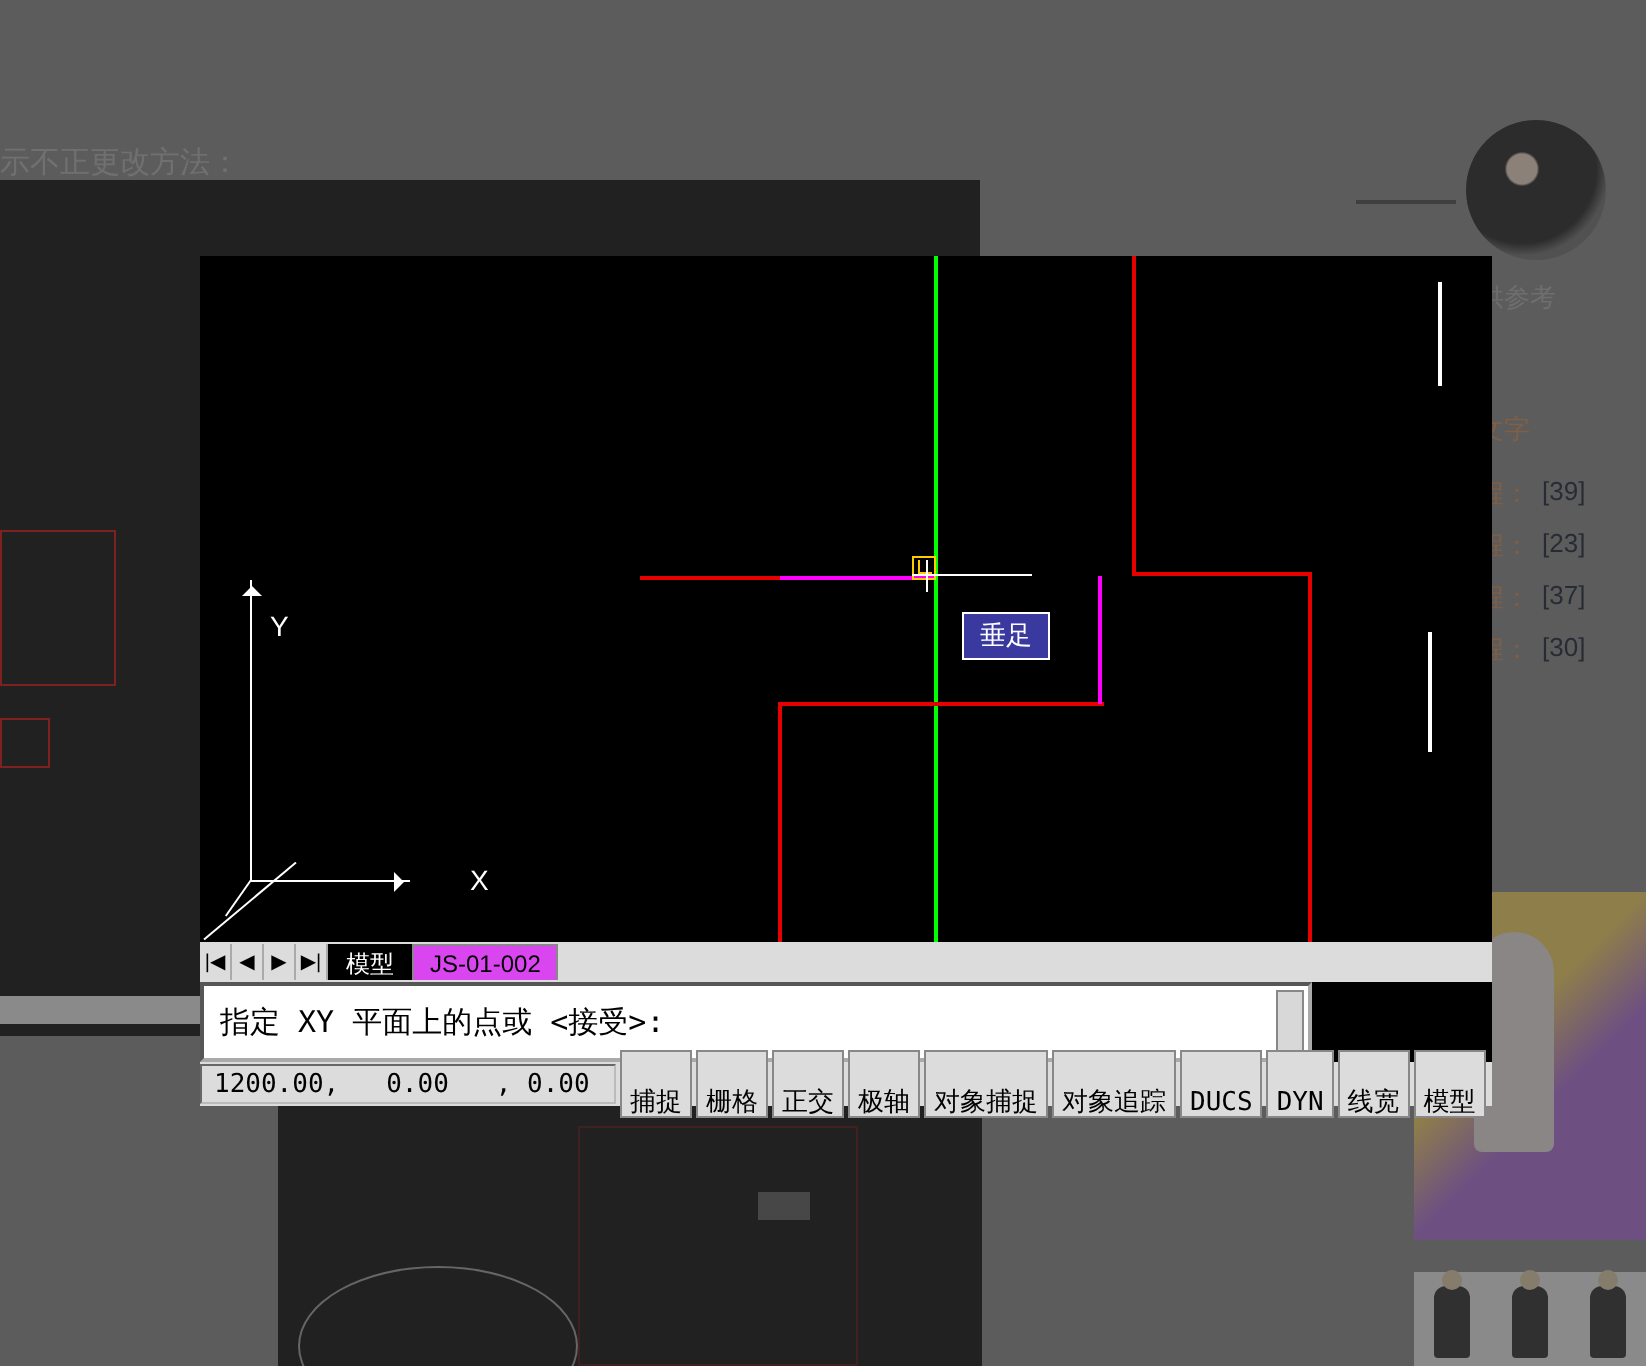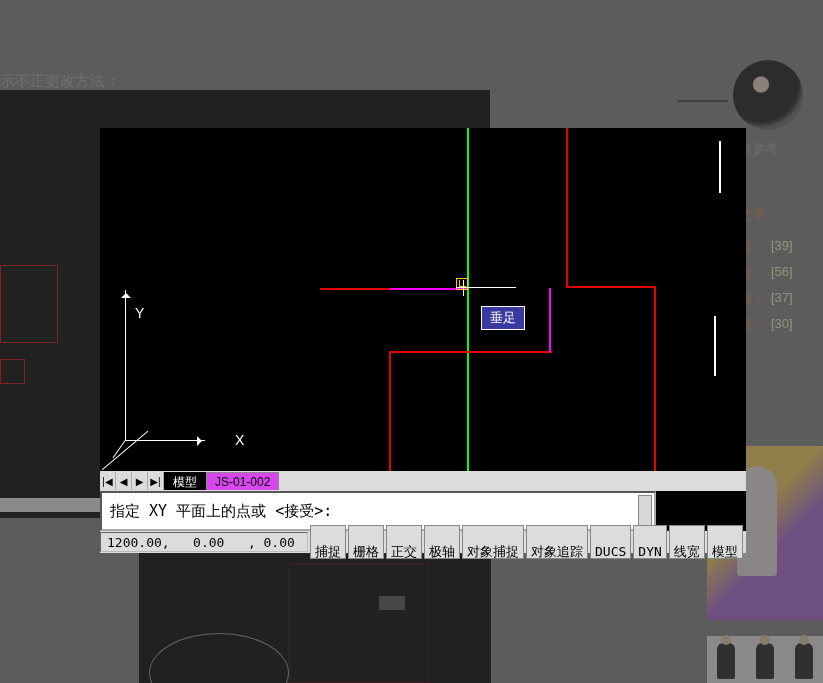--- a/index.html
+++ b/index.html
@@ -102,21 +102,21 @@
     }
     .avatar::before {
       content:"";
       position:absolute;
       left:-55px; top:40px;
       width:50px; height:2px;
       background:#444;
     }
     .ref-note { color:#aaa; margin:8px 0 20px; white-space:nowrap; }
     .side-link { display:flex; gap:6px; color:#d78a4a; margin:8px 0; white-space:nowrap; }
-    .side-link .num { color:#fef9c3; }
+    .side-link .num { color:#0f172a; }
     .exp-title { color:#aaa; margin:6px 0 10px; }
     .input-link { color:#d78a4a; margin:6px 0 14px; }
     .promo-img1 {
       position:absolute;
       top:446px; right:0;
       width:116px; height:174px;
       background: linear-gradient(135deg,#f2cf5c 0 40%,#a866d8 60% 100%);
     }
     .promo-img1::before {
       content:"";
@@ -338,21 +338,21 @@
   <div class="avatar"></div>
   <div class="ref-note">：仅供参考</div>
   <div class="exp-title">经验</div>
   <div class="input-link">输入文字</div>
   <div class="side-link">
     <span>数教程：</span>
     <span class="num">[39]</span>
   </div>
   <div class="side-link">
     <span>数教程：</span>
-    <span class="num">[56]</span>
+    <span class="num">[23]</span>
   </div>
   <div class="side-link">
     <span>数教程：</span>
     <span class="num">[37]</span>
   </div>
   <div class="side-link">
     <span>数教程：</span>
     <span class="num">[30]</span>
   </div>
 </div>

